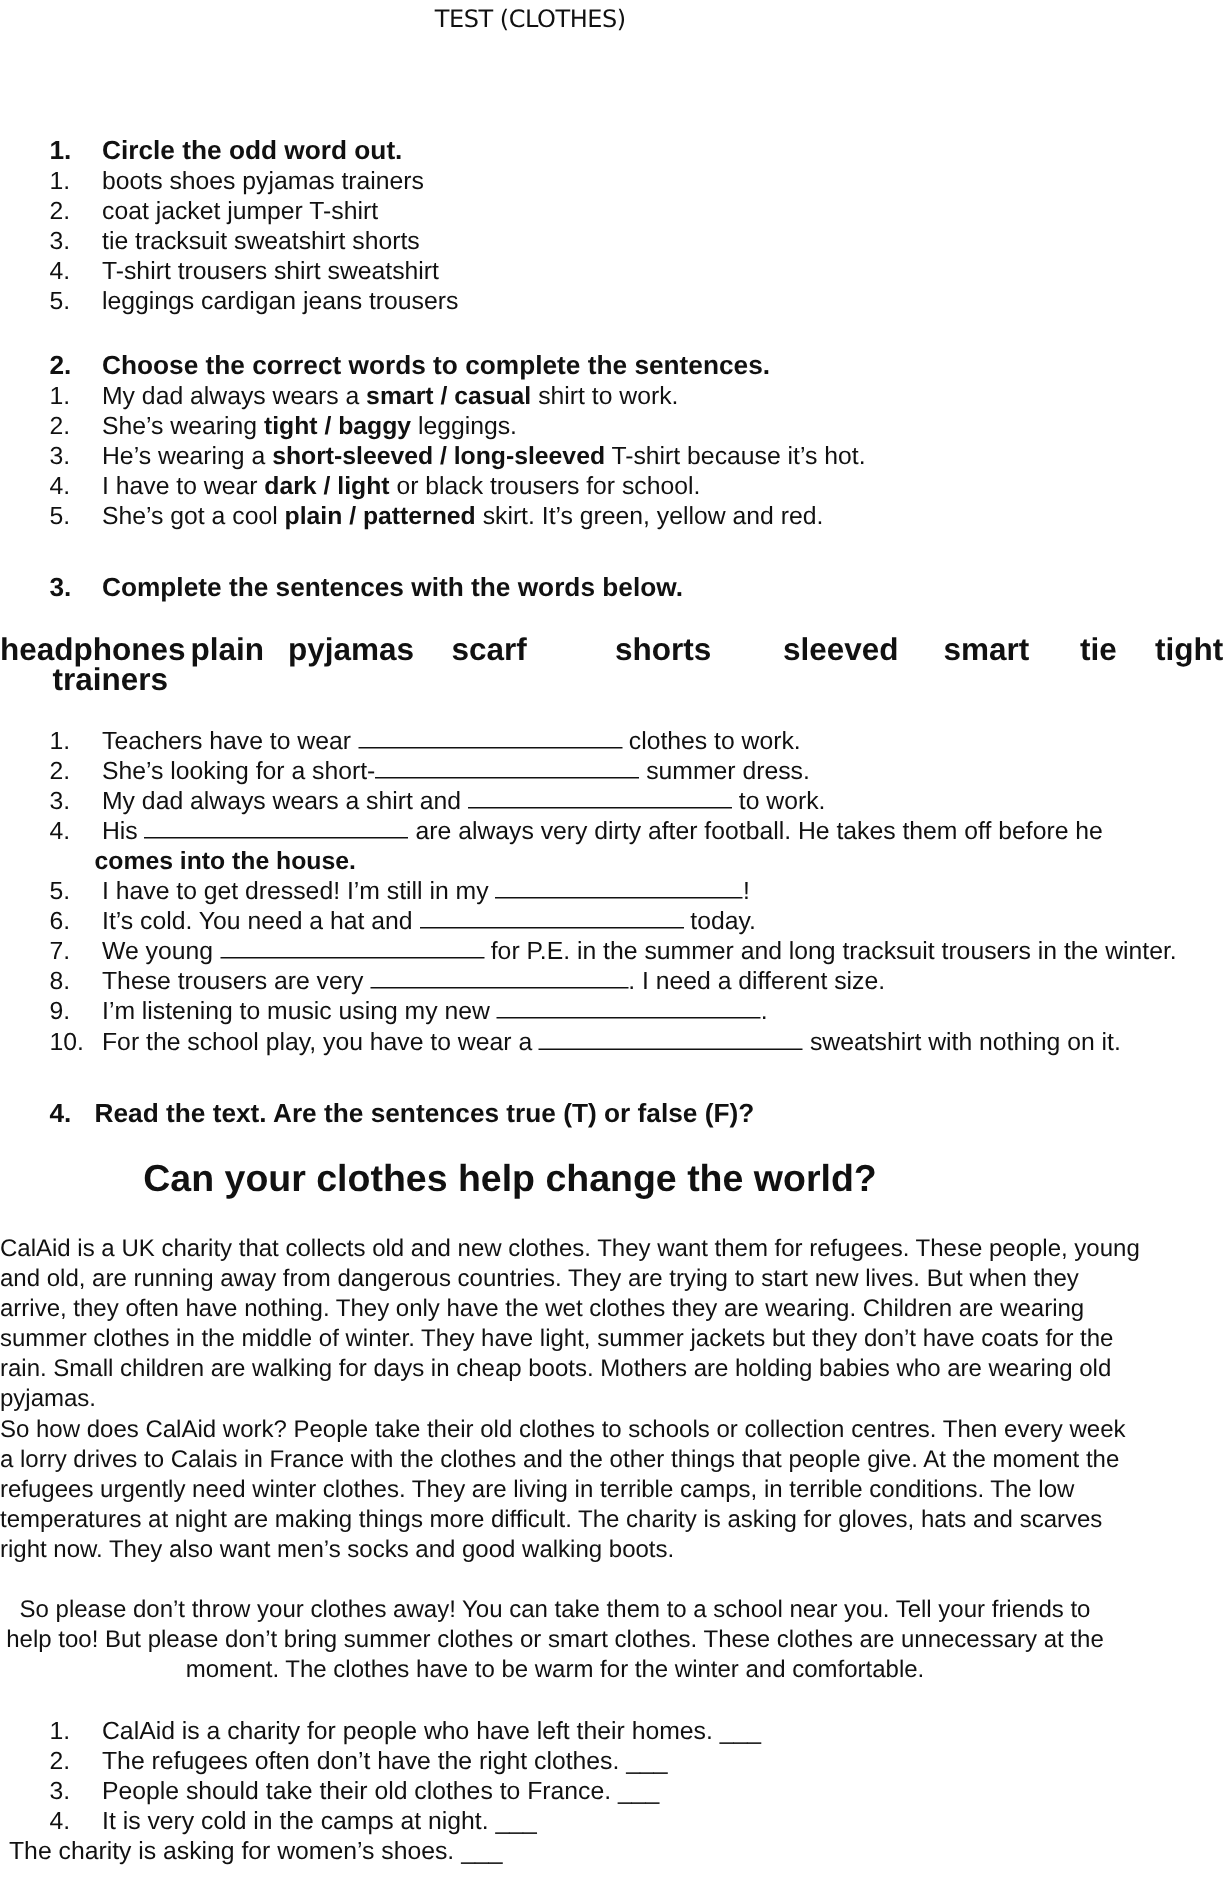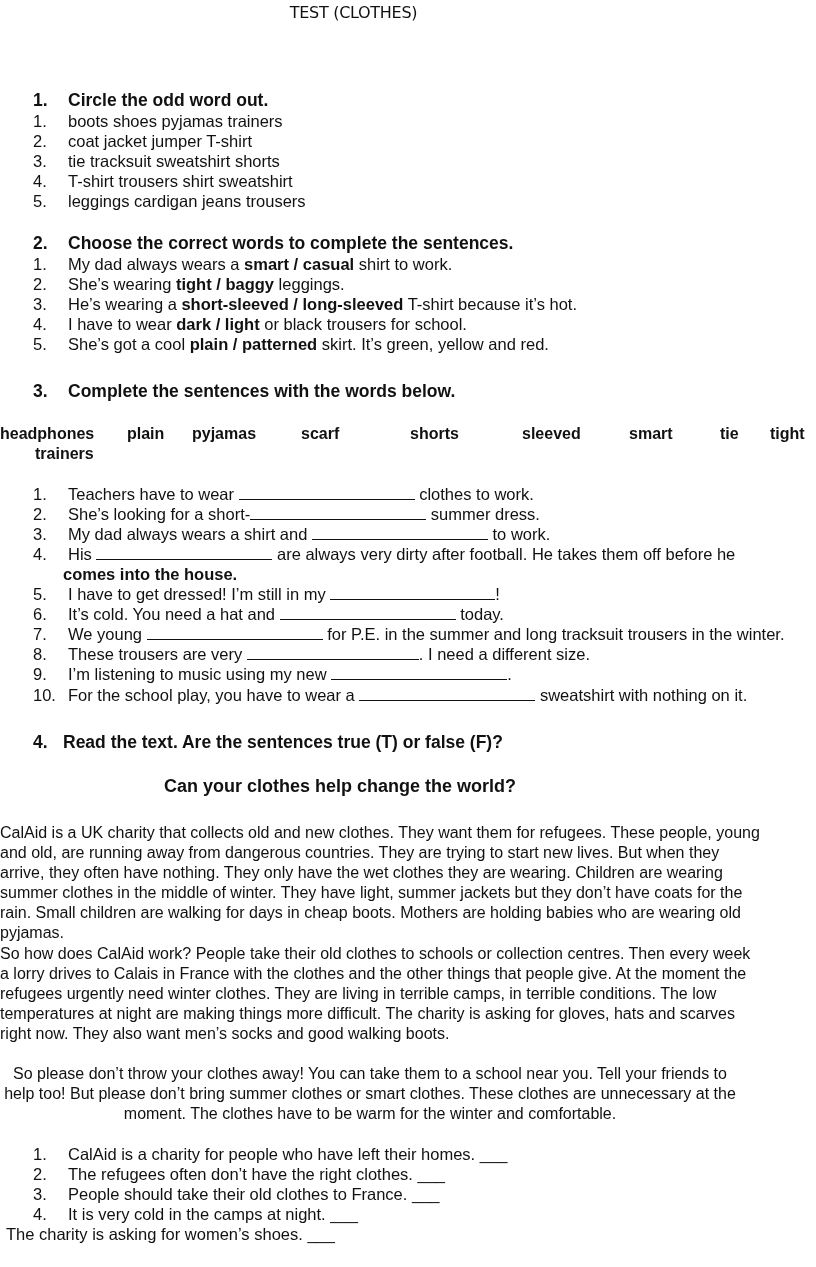--- a/index.html
+++ b/index.html
@@ -9,23 +9,23 @@
   }
   .abs { position: absolute; white-space: nowrap; }
   .title { left: 0; width: 707px; top: 3px; text-align: center; font-size: 16px; font-family: "DejaVu Sans", sans-serif; letter-spacing: -0.3px; }
   .line { height: 20px; line-height: 20px; }
   .num { position: absolute; left: 33px; }
   .txt { position: absolute; left: 68px; }
   .h { font-weight: bold; font-size: 17.5px; }
   .hnum { position: absolute; left: 33px; font-weight: bold; }
   b { font-weight: bold; }
   .blank { display: inline-block; border-bottom: 1px solid #111; height: 14px; vertical-align: baseline; }
-  .wordbank { left: 0; width: 808px; top: 424px; font-weight: bold; font-size: 16px; }
+  .wordbank { left: 0; width: 808px; top: 424px; font-weight: bold; font-size: 21px; }
   .wordbank .w { position: absolute; top: 0; }
-  .subtitle { left: 0; width: 680px; text-align: center; top: 776px; font-weight: bold; font-size: 18px; }
+  .subtitle { left: 0; width: 680px; text-align: center; top: 776px; font-weight: bold; font-size: 25px; }
   .para { left: 0; width: 760px; font-size: 16px; line-height: 20.1px; white-space: normal; }
 </style>
 </head>
 <body>
 
 <div class="abs title">TEST (CLOTHES)</div>
 
 <div>
   <div class="abs line h" style="top:90px;width:600px;">
     <span class="hnum">1.</span>

